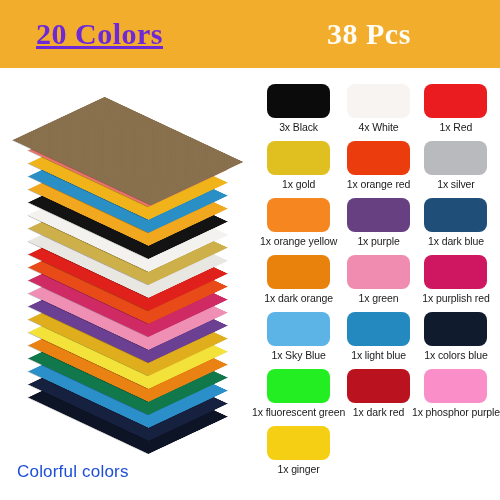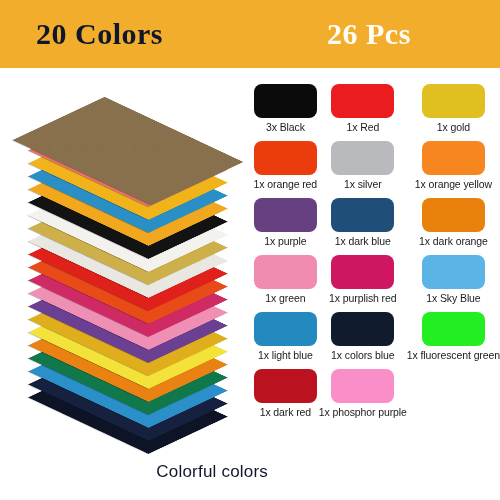--- a/index.html
+++ b/index.html
@@ -61,26 +61,26 @@
     margin-left: -98px;
     background:
       repeating-linear-gradient(0deg, rgba(0,0,0,0.05) 0 1px, rgba(0,0,0,0) 1px 3px),
       repeating-linear-gradient(90deg, rgba(0,0,0,0.05) 0 1px, rgba(0,0,0,0) 1px 3px),
       #8d7450;
   }
 
   
   #caption {
     position: absolute;
-    left: 4px;
+    left: 17px;
     top: 462px;
     width: 264px;
-    text-align: right;
+    text-align: left;
     font-size: 17px;
-    color: #0f172a;
+    color: #1d4ed8;
     letter-spacing: 0.2px;
   }
 
   
   #swatch-grid {
     position: absolute;
     left: 252px;
     top: 84px;
     width: 248px;
     display: grid;
@@ -104,22 +104,22 @@
     font-size: 10.5px;
     color: #1a1a1a;
     white-space: nowrap;
     letter-spacing: -0.1px;
   }
 </style>
 </head>
 <body>
 
 <div id="header-band" style="background: rgb(242, 173, 44);">
-  <div class="header-title" id="header-colors" style="color: #0f172a;">20 Colors</div>
-  <div class="header-title" id="header-pcs" style="color: rgb(255, 253, 246);">26 Pcs</div>
+  <div class="header-title" id="header-colors" style="color: #6d28d9; text-decoration: underline;">20 Colors</div>
+  <div class="header-title" id="header-pcs" style="color: rgb(255, 253, 246);">38 Pcs</div>
 </div>
 
 <div id="sheet-stack">
     <div class="sheet" style="top: 271px; background: rgb(13, 20, 38); z-index: 1;"></div>
     <div class="sheet" style="top: 258px; background: rgb(22, 33, 63); z-index: 2;"></div>
     <div class="sheet" style="top: 245px; background: rgb(43, 143, 201); z-index: 3;"></div>
     <div class="sheet" style="top: 232px; background: rgb(16, 120, 74); z-index: 4;"></div>
     <div class="sheet" style="top: 219px; background: rgb(233, 130, 18); z-index: 5;"></div>
     <div class="sheet" style="top: 206px; background: rgb(243, 226, 58); z-index: 6;"></div>
     <div class="sheet" style="top: 193px; background: rgb(224, 173, 28); z-index: 7;"></div>
@@ -140,20 +140,24 @@
   </div>
 
 <div id="caption">Colorful colors</div>
 
 <div id="swatch-grid">
     <div class="swatch-cell">
       <div class="swatch-chip" style="background: rgb(11, 11, 11);"></div>
       <div class="swatch-label">3x Black</div>
     </div>
     <div class="swatch-cell">
+      <div class="swatch-chip" style="background: rgb(247, 244, 242);"></div>
+      <div class="swatch-label">4x White</div>
+    </div>
+    <div class="swatch-cell">
       <div class="swatch-chip" style="background: rgb(234, 28, 32);"></div>
       <div class="swatch-label">1x Red</div>
     </div>
     <div class="swatch-cell">
       <div class="swatch-chip" style="background: rgb(224, 192, 32);"></div>
       <div class="swatch-label">1x gold</div>
     </div>
     <div class="swatch-cell">
       <div class="swatch-chip" style="background: rgb(234, 60, 12);"></div>
       <div class="swatch-label">1x orange red</div>
@@ -203,13 +207,17 @@
       <div class="swatch-label">1x fluorescent green</div>
     </div>
     <div class="swatch-cell">
       <div class="swatch-chip" style="background: rgb(187, 18, 32);"></div>
       <div class="swatch-label">1x dark red</div>
     </div>
     <div class="swatch-cell">
       <div class="swatch-chip" style="background: rgb(249, 142, 200);"></div>
       <div class="swatch-label">1x phosphor purple</div>
     </div>
+    <div class="swatch-cell">
+      <div class="swatch-chip" style="background: rgb(245, 207, 19);"></div>
+      <div class="swatch-label">1x ginger</div>
+    </div>
   </div>
 
 </body></html>

